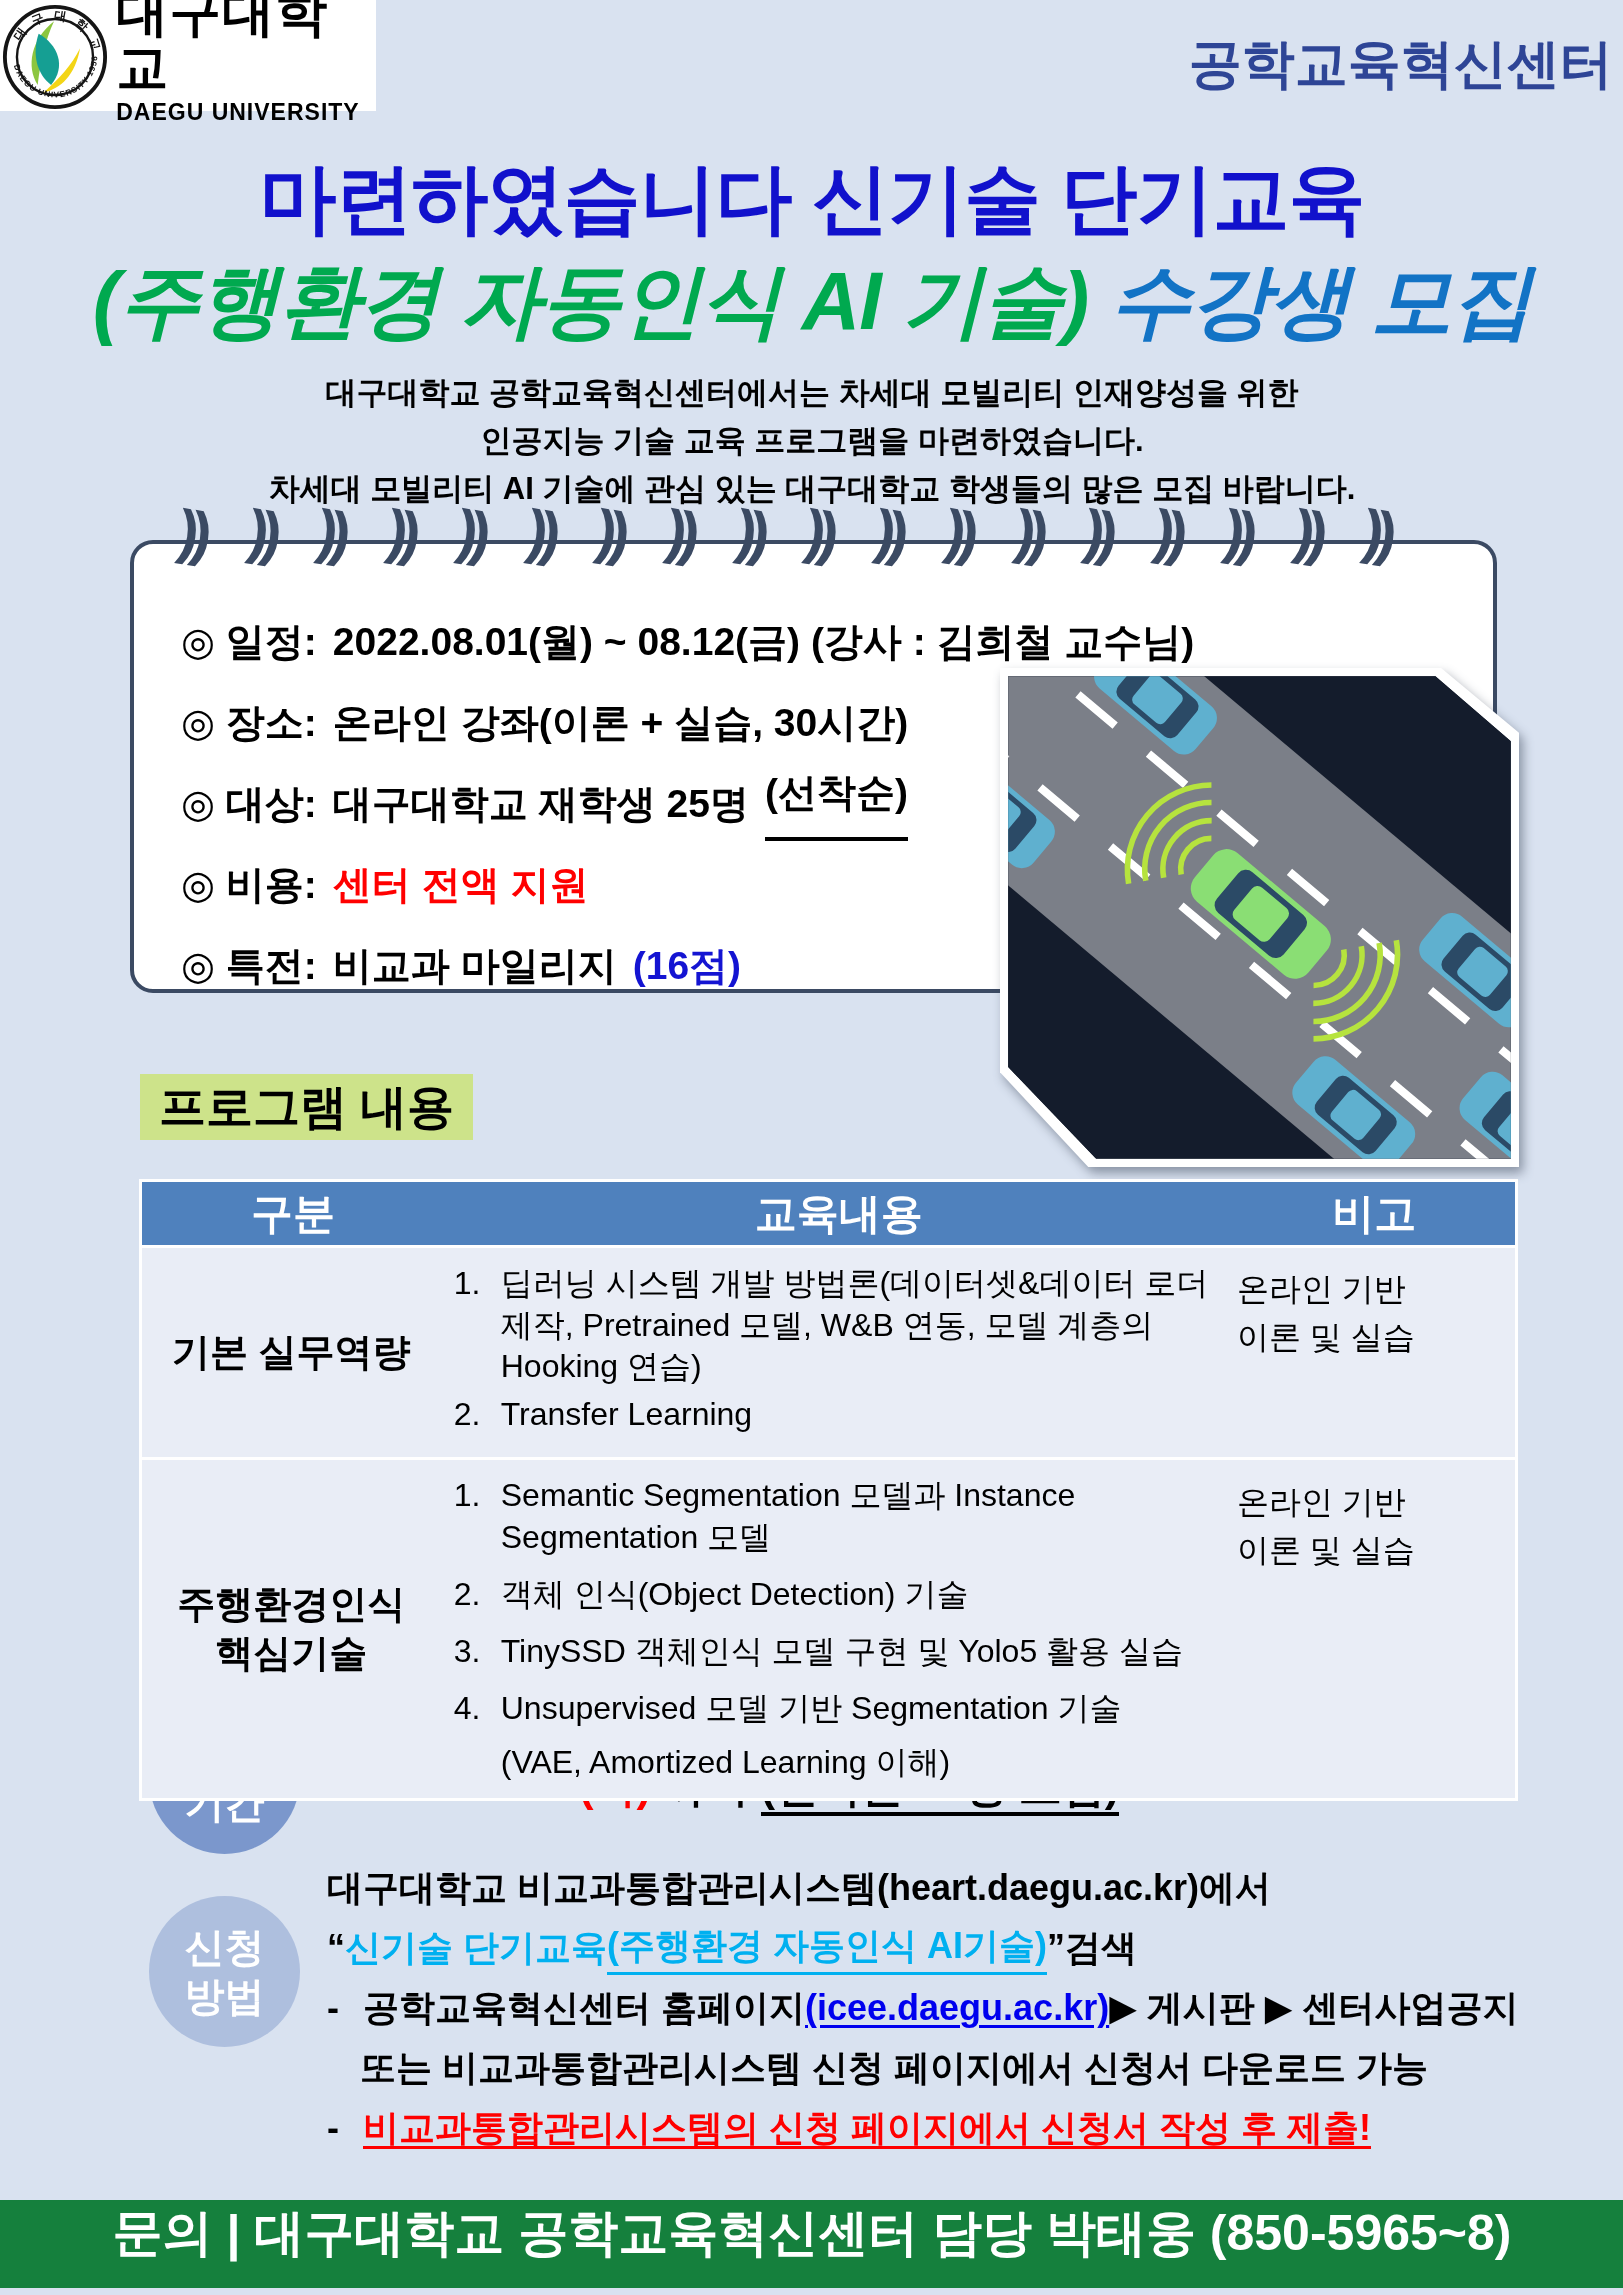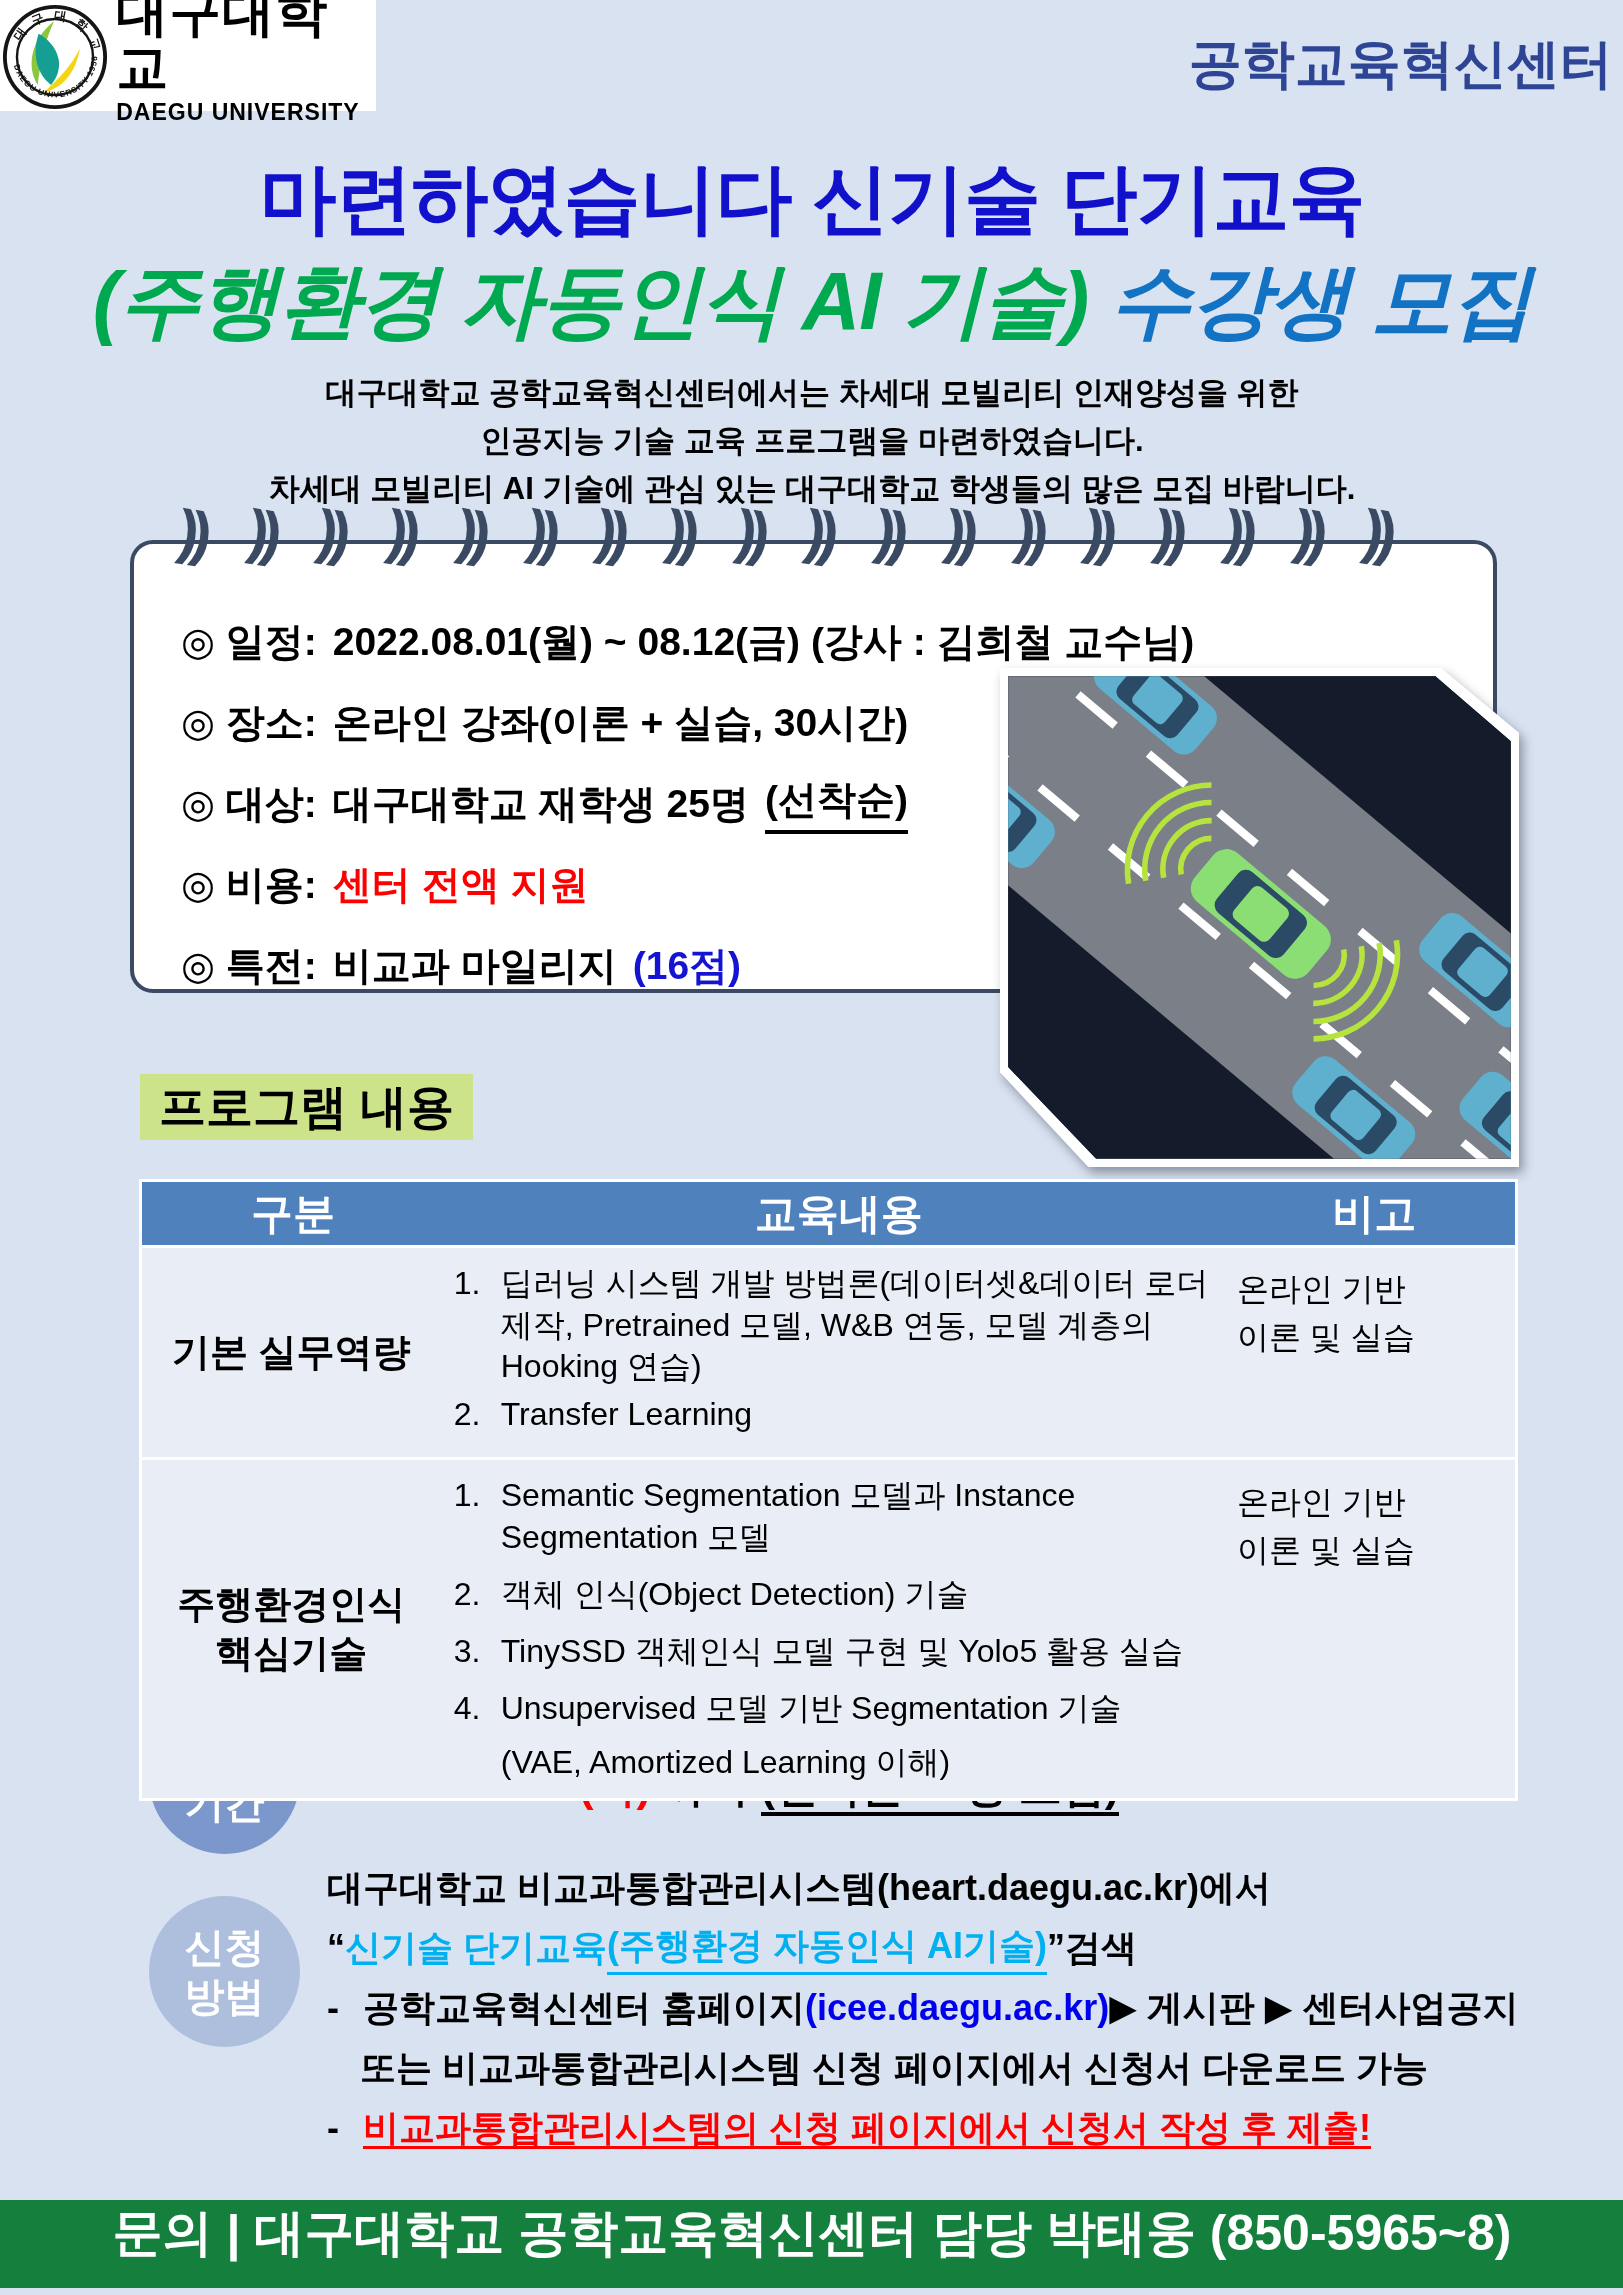--- a/index.html
+++ b/index.html
@@ -30,21 +30,21 @@
          justify-content:space-between;z-index:5;}
   .coil{font-size:60px;font-weight:bold;color:#3b4a63;line-height:1;
         transform:rotate(9deg);letter-spacing:-7.2px;}
 
   
   .info-box{position:absolute;left:130px;top:540px;width:1367px;height:453px;background:#fff;
             border:4.6px solid #3b4a63;border-radius:23px;box-sizing:border-box;z-index:1;}
   .info-list{margin:57px 0 0 47px;}
   .info-item{height:81px;display:flex;align-items:center;white-space:nowrap;
              font-size:39px;font-weight:bold;gap:16px;}
-  .u-black{border-bottom:4.1px solid #000;padding-bottom:3px;}
+  .u-black{border-bottom:4.1px solid #000;padding-bottom:17px;}
   .red-t{color:#ff0000;} .blue-t{color:#1414d2;}
 
   
   .car-panel{position:absolute;left:1000px;top:668px;width:519px;height:499px;z-index:3;
              filter:drop-shadow(4.1px 6.1px 5.1px rgba(40,50,70,.45));}
   .car-outer{width:100%;height:100%;background:#fff;position:relative;
              clip-path:polygon(0 0,85% 0,100% 13%,100% 100%,17% 100%,0 81%);}
   .car-inner{position:absolute;left:8.2px;top:8.2px;right:8.2px;bottom:8.2px;background:#141c2c;
              clip-path:polygon(0 0,85% 0,100% 13.5%,100% 100%,17.5% 100%,0 81%);}
   .car-inner svg{width:100%;height:100%;display:block;}
@@ -78,21 +78,21 @@
          align-items:center;justify-content:center;text-align:center;}
   .badge-period{top:1703px;background:#7b97cc;}
   .badge-method{top:1896px;background:#aebfde;}
   .period-line{position:absolute;left:327px;top:1758px;font-size:43px;font-weight:bold;white-space:nowrap;}
   .u-black2{border-bottom:4.1px solid #000;padding-bottom:2px;}
 
   .method-block{position:absolute;left:327px;top:1858px;font-size:36px;font-weight:bold;}
   .m-line{height:60px;display:flex;align-items:center;white-space:nowrap;}
   .cyan-t{color:#00b0f0;}
   .cyan-u{color:#00b0f0;border-bottom:3.6px solid #00b0f0;padding-bottom:1px;}
-  .link-t{color:#0000ee;text-decoration-thickness:3.1px;text-underline-offset:5.1px;}
+  .link-t{color:#0000ee;text-decoration:underline;text-decoration-thickness:3.1px;text-underline-offset:5.1px;}
   .dash{width:36px;flex:none;}
   .indent1{padding-left:33px;}
   .red-u{color:#ff0000;text-decoration:underline;text-decoration-thickness:3.1px;text-underline-offset:6.1px;}
 
   .footer{position:absolute;left:0;top:2200px;width:100%;height:88px;background:#15803d;
           display:flex;align-items:flex-start;justify-content:center;color:#fff;
           font-size:50px;font-weight:bold;white-space:nowrap;}
 </style>
 </head>
 <body>

